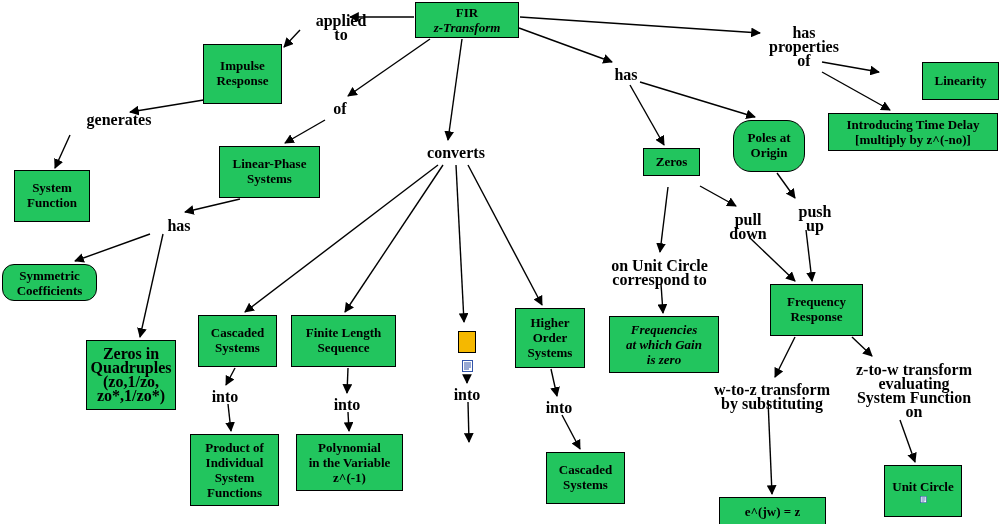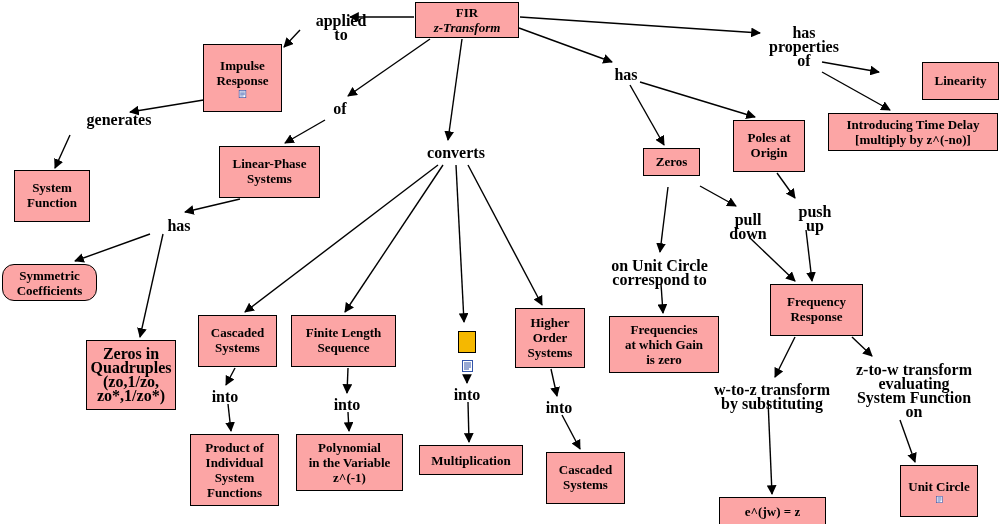--- a/index.html
+++ b/index.html
@@ -19,21 +19,21 @@
     position: absolute;
     left: 0;
     top: 0;
     width: 1000px;
     height: 524px;
     pointer-events: none;
   }
   .node {
     position: absolute;
     box-sizing: border-box;
-    background: #fca5a5;
+    background: #22c55e;
     border: 1px solid #000000;
     color: #000000;
     font-weight: bold;
     font-size: 13px;
     line-height: 15px;
     text-align: center;
     display: flex;
     flex-direction: column;
     align-items: center;
     justify-content: center;
@@ -131,21 +131,21 @@
       <path d="M 852 337 L 872 356"></path>
       <path d="M 900 420 L 915 462"></path>
     </g>
   </svg>
 
   <div class="node" style="left:415px;top:2px;width:104px;height:36px;">
     <span class="txt">FIR</span>
     <span class="txt em">z-Transform</span>
   </div>
 
-  <div class="node" style="left:203px;top:44px;width:79px;height:68px;">
+  <div class="node" style="left:203px;top:44px;width:79px;height:60px;">
     <span class="txt">Impulse
 Response</span>
     <svg class="link-icon" viewBox="0 0 11 12">
         <rect x="0.5" y="0.5" width="10" height="11" fill="#ffffff" stroke="#3355aa"></rect>
         <line x1="2" y1="3" x2="9" y2="3" stroke="#3355aa"></line>
         <line x1="2" y1="5" x2="9" y2="5" stroke="#3355aa"></line>
         <line x1="2" y1="7" x2="9" y2="7" stroke="#3355aa"></line>
         <line x1="2" y1="9" x2="7" y2="9" stroke="#3355aa"></line>
       </svg>
   </div>
@@ -238,21 +238,21 @@
     <span class="txt">Zeros</span>
     <svg class="link-icon" viewBox="0 0 11 12">
         <rect x="0.5" y="0.5" width="10" height="11" fill="#ffffff" stroke="#3355aa"></rect>
         <line x1="2" y1="3" x2="9" y2="3" stroke="#3355aa"></line>
         <line x1="2" y1="5" x2="9" y2="5" stroke="#3355aa"></line>
         <line x1="2" y1="7" x2="9" y2="7" stroke="#3355aa"></line>
         <line x1="2" y1="9" x2="7" y2="9" stroke="#3355aa"></line>
       </svg>
   </div>
 
-  <div class="node" style="left:733px;top:120px;width:72px;height:52px;">
+  <div class="node" style="left:733px;top:120px;width:72px;height:52px;border-radius:18px;">
     <span class="txt">Poles at
 Origin</span>
     <svg class="link-icon" viewBox="0 0 11 12">
         <rect x="0.5" y="0.5" width="10" height="11" fill="#ffffff" stroke="#3355aa"></rect>
         <line x1="2" y1="3" x2="9" y2="3" stroke="#3355aa"></line>
         <line x1="2" y1="5" x2="9" y2="5" stroke="#3355aa"></line>
         <line x1="2" y1="7" x2="9" y2="7" stroke="#3355aa"></line>
         <line x1="2" y1="9" x2="7" y2="9" stroke="#3355aa"></line>
       </svg>
   </div>
@@ -278,60 +278,57 @@
 Response</span>
     <svg class="link-icon" viewBox="0 0 11 12">
         <rect x="0.5" y="0.5" width="10" height="11" fill="#ffffff" stroke="#3355aa"></rect>
         <line x1="2" y1="3" x2="9" y2="3" stroke="#3355aa"></line>
         <line x1="2" y1="5" x2="9" y2="5" stroke="#3355aa"></line>
         <line x1="2" y1="7" x2="9" y2="7" stroke="#3355aa"></line>
         <line x1="2" y1="9" x2="7" y2="9" stroke="#3355aa"></line>
       </svg>
   </div>
 
-  <div class="node" style="left:609px;top:316px;width:110px;height:57px;">
+  <div class="node" style="left:609px;top:316px;width:110px;height:57px;font-style:italic;">
     <span class="txt">Frequencies
 at which Gain
 is zero</span>
   </div>
 
   <div class="node" style="left:190px;top:434px;width:89px;height:72px;">
     <span class="txt">Product of
 Individual
 System
 Functions</span>
   </div>
 
   <div class="node" style="left:296px;top:434px;width:107px;height:57px;">
     <span class="txt">Polynomial
 in the Variable
 z^(-1)</span>
   </div>
 
-  <div class="node" style="left:419px;top:445px;width:104px;height:30px;">
-    <span class="txt">Multiplication</span>
-  </div>
 
   <div class="node" style="left:546px;top:452px;width:79px;height:52px;">
     <span class="txt">Cascaded
 Systems</span>
     <svg class="link-icon" viewBox="0 0 11 12">
         <rect x="0.5" y="0.5" width="10" height="11" fill="#ffffff" stroke="#3355aa"></rect>
         <line x1="2" y1="3" x2="9" y2="3" stroke="#3355aa"></line>
         <line x1="2" y1="5" x2="9" y2="5" stroke="#3355aa"></line>
         <line x1="2" y1="7" x2="9" y2="7" stroke="#3355aa"></line>
         <line x1="2" y1="9" x2="7" y2="9" stroke="#3355aa"></line>
       </svg>
   </div>
 
   <div class="node" style="left:719px;top:497px;width:107px;height:26px;">
     <span class="txt">e^(jw) = z</span>
   </div>
 
-  <div class="node" style="left:884px;top:465px;width:78px;height:52px;margin-left:16px;">
+  <div class="node" style="left:884px;top:465px;width:78px;height:52px;">
     <span class="txt">Unit Circle</span>
     <svg class="link-icon" viewBox="0 0 11 12">
         <rect x="0.5" y="0.5" width="10" height="11" fill="#ffffff" stroke="#3355aa"></rect>
         <line x1="2" y1="3" x2="9" y2="3" stroke="#3355aa"></line>
         <line x1="2" y1="5" x2="9" y2="5" stroke="#3355aa"></line>
         <line x1="2" y1="7" x2="9" y2="7" stroke="#3355aa"></line>
         <line x1="2" y1="9" x2="7" y2="9" stroke="#3355aa"></line>
       </svg>
   </div>
 

